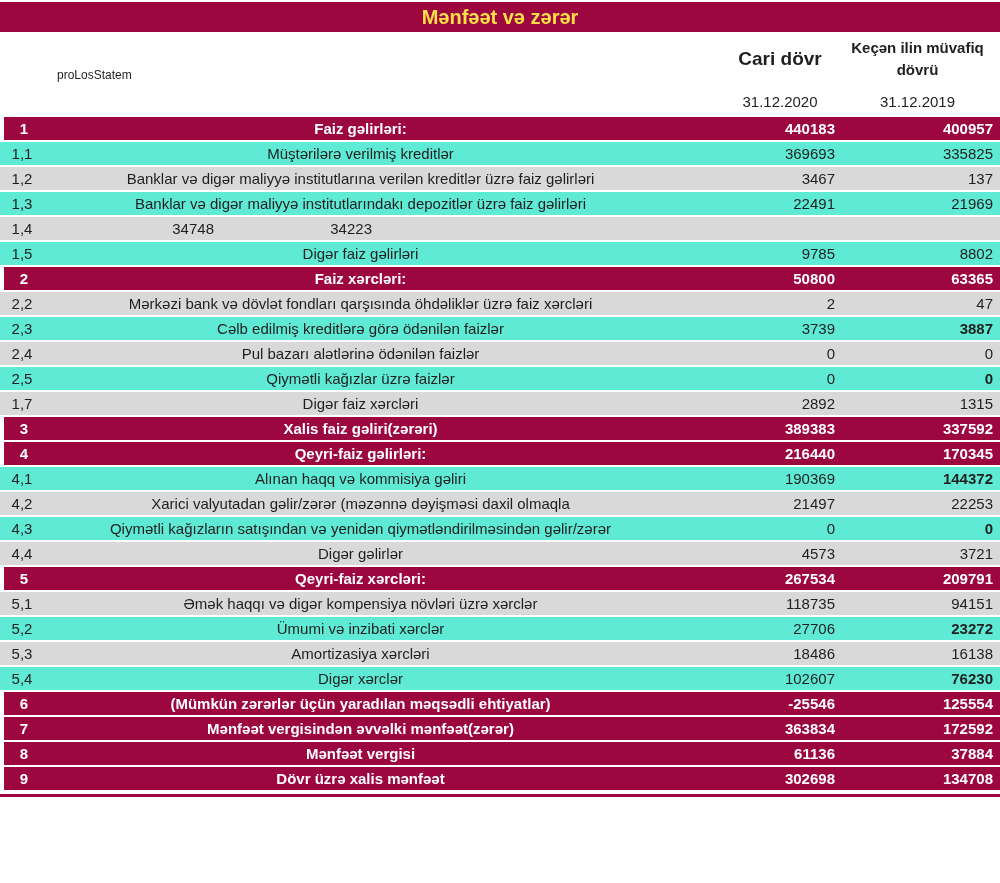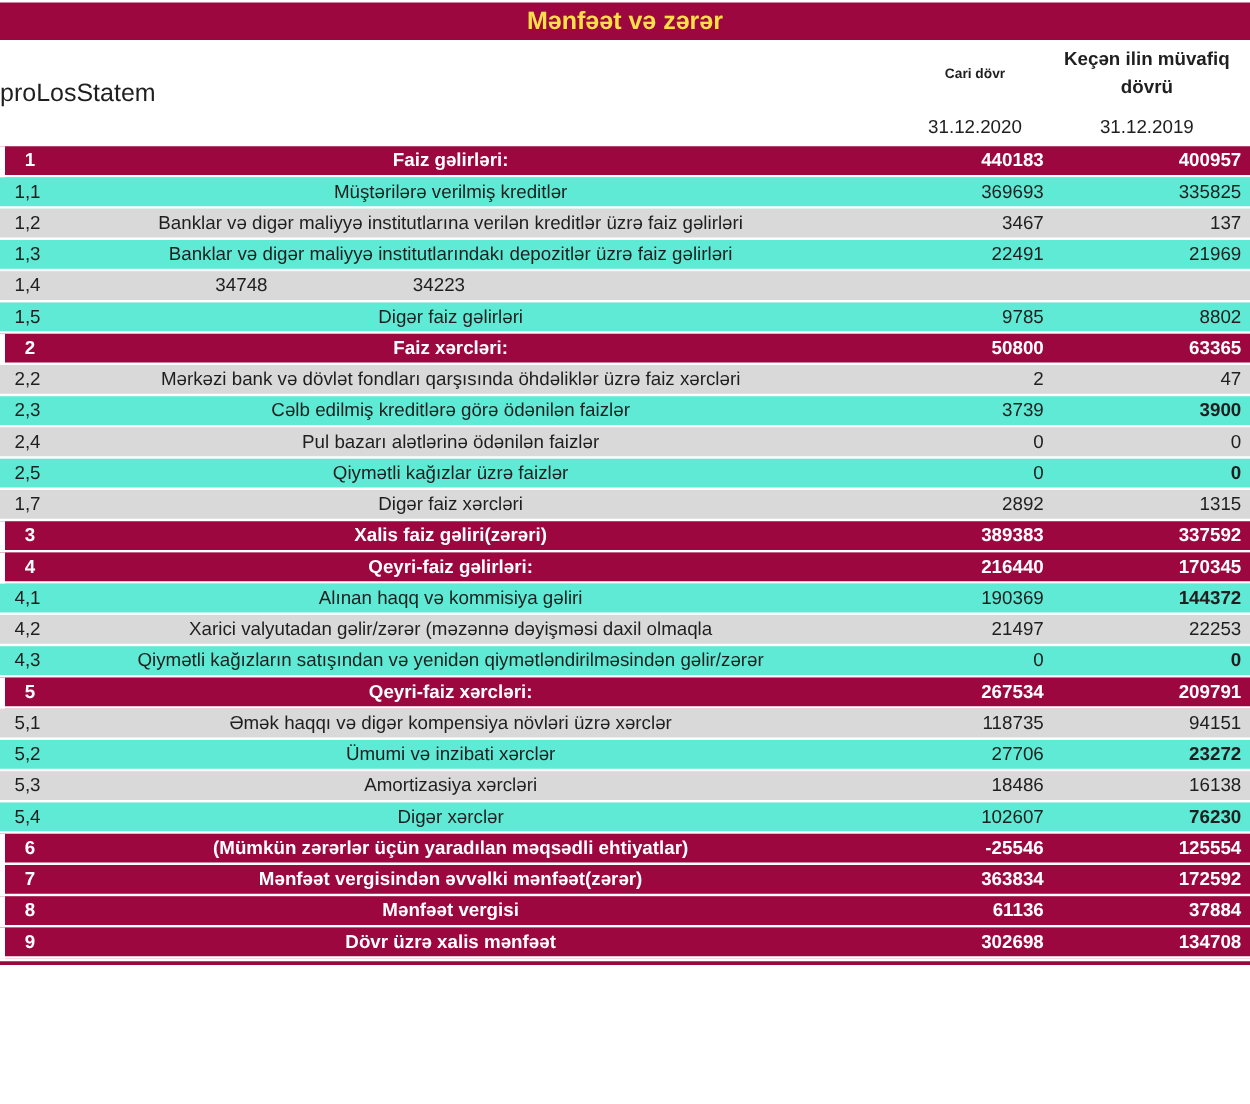--- a/index.html
+++ b/index.html
@@ -38,30 +38,31 @@
     display: flex;
     align-items: center;
   }
   .h-row2 {
     height: 31px;
     display: flex;
     align-items: center;
   }
   .h-code {
     flex: 1;
-    font-size: 20px;
+    padding-left: 57px;
+    font-size: 12px;
     margin-top: 32px;
   }
   .h-spacer { flex: 1; }
   .h-col1 {
     width: 170px;
     flex: none;
     text-align: center;
     padding-left: 60px;
-    font-size: 11px;
+    font-size: 19px;
     font-weight: bold;
   }
   .h-col2 {
     width: 165px;
     flex: none;
     text-align: center;
     font-size: 15px;
     font-weight: bold;
     line-height: 1.45;
     padding: 0 4px;
@@ -169,21 +170,21 @@
       <div class="row shade">
         <div class="cell num">2,2</div>
         <div class="cell label">Mərkəzi bank və dövlət fondları qarşısında öhdəliklər üzrə faiz xərcləri</div>
         <div class="cell val1">2</div>
         <div class="cell val2">47</div>
       </div>
       <div class="row plain">
         <div class="cell num">2,3</div>
         <div class="cell label">Cəlb edilmiş kreditlərə görə ödənilən faizlər</div>
         <div class="cell val1">3739</div>
-        <div class="cell val2 boldv">3900</div>
+        <div class="cell val2 boldv">3887</div>
       </div>
       <div class="row shade">
         <div class="cell num">2,4</div>
         <div class="cell label">Pul bazarı alətlərinə ödənilən faizlər</div>
         <div class="cell val1">0</div>
         <div class="cell val2">0</div>
       </div>
       <div class="row plain">
         <div class="cell num">2,5</div>
         <div class="cell label">Qiymətli kağızlar üzrə faizlər</div>
@@ -219,20 +220,26 @@
         <div class="cell label">Xarici valyutadan gəlir/zərər (məzənnə dəyişməsi daxil olmaqla</div>
         <div class="cell val1">21497</div>
         <div class="cell val2">22253</div>
       </div>
       <div class="row plain">
         <div class="cell num">4,3</div>
         <div class="cell label">Qiymətli kağızların satışından və yenidən qiymətləndirilməsindən gəlir/zərər</div>
         <div class="cell val1">0</div>
         <div class="cell val2 boldv">0</div>
       </div>
+      <div class="row shade">
+        <div class="cell num">4,4</div>
+        <div class="cell label">Digər gəlirlər</div>
+        <div class="cell val1">4573</div>
+        <div class="cell val2">3721</div>
+      </div>
       <div class="row section">
         <div class="cell num">5</div>
         <div class="cell label">Qeyri-faiz xərcləri:</div>
         <div class="cell val1">267534</div>
         <div class="cell val2">209791</div>
       </div>
       <div class="row shade">
         <div class="cell num">5,1</div>
         <div class="cell label">Əmək haqqı və digər kompensiya növləri üzrə xərclər</div>
         <div class="cell val1">118735</div>

